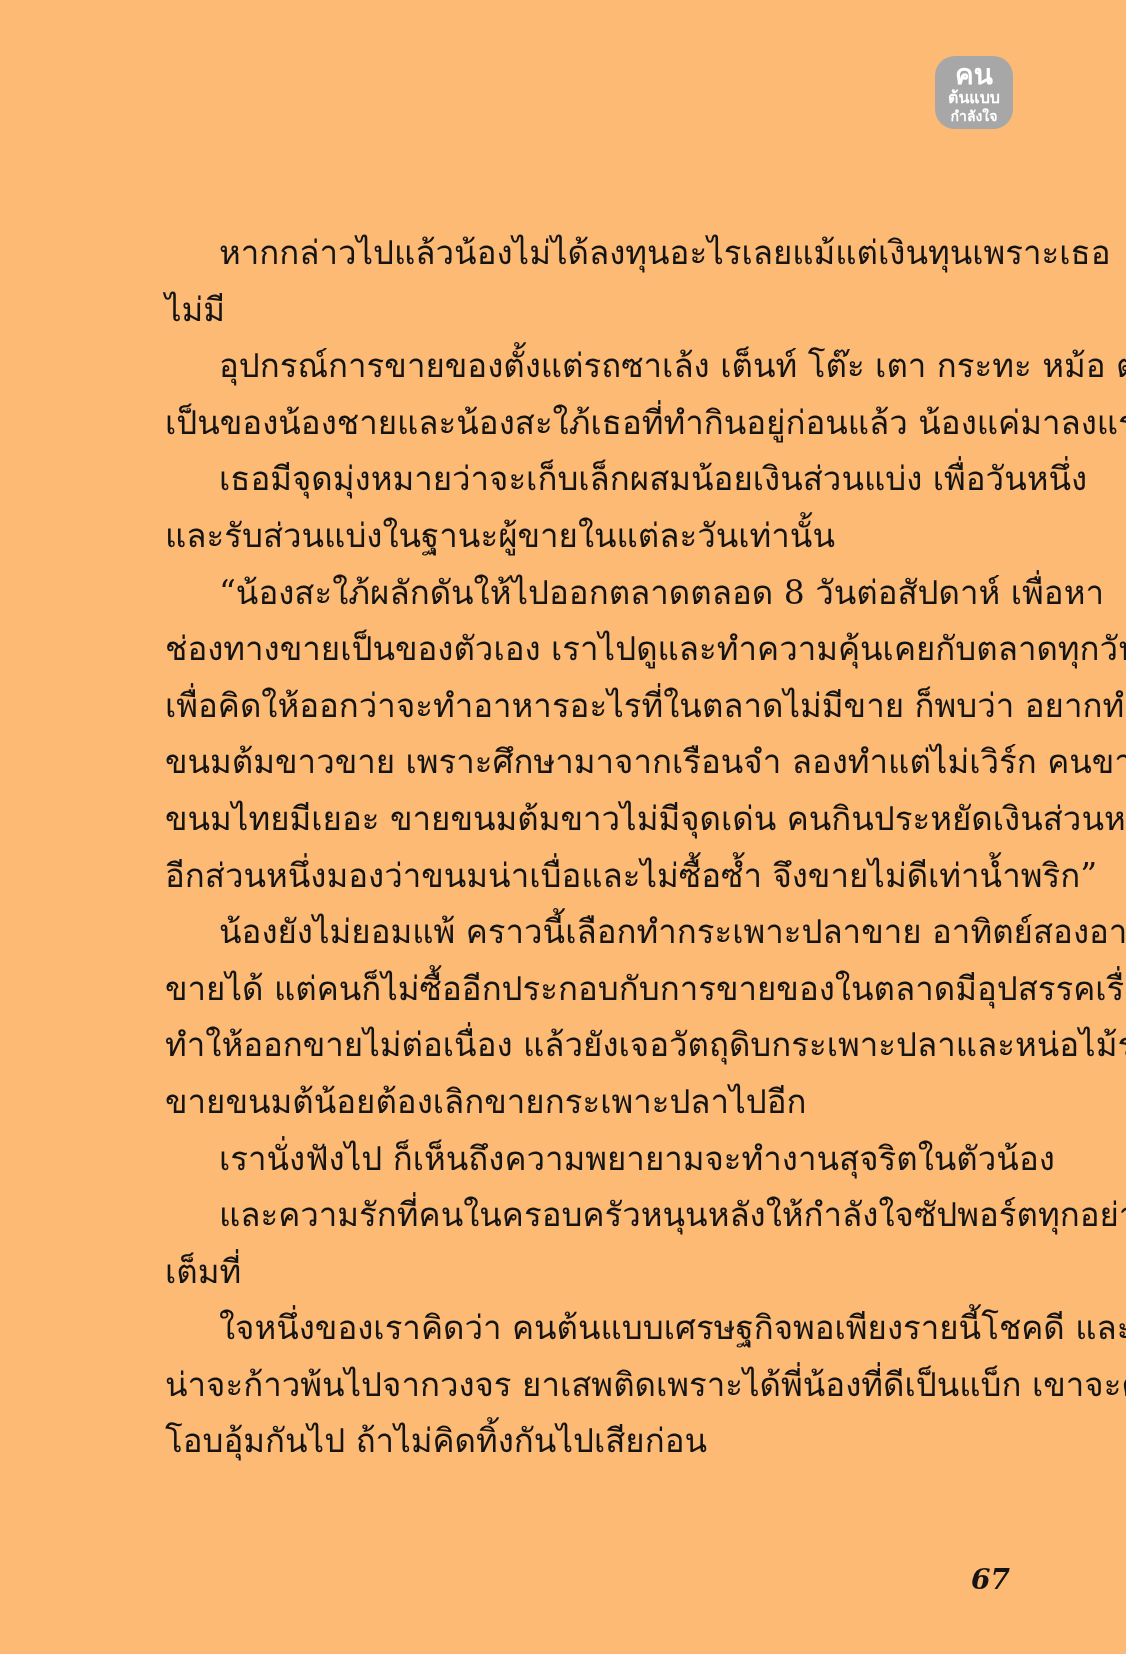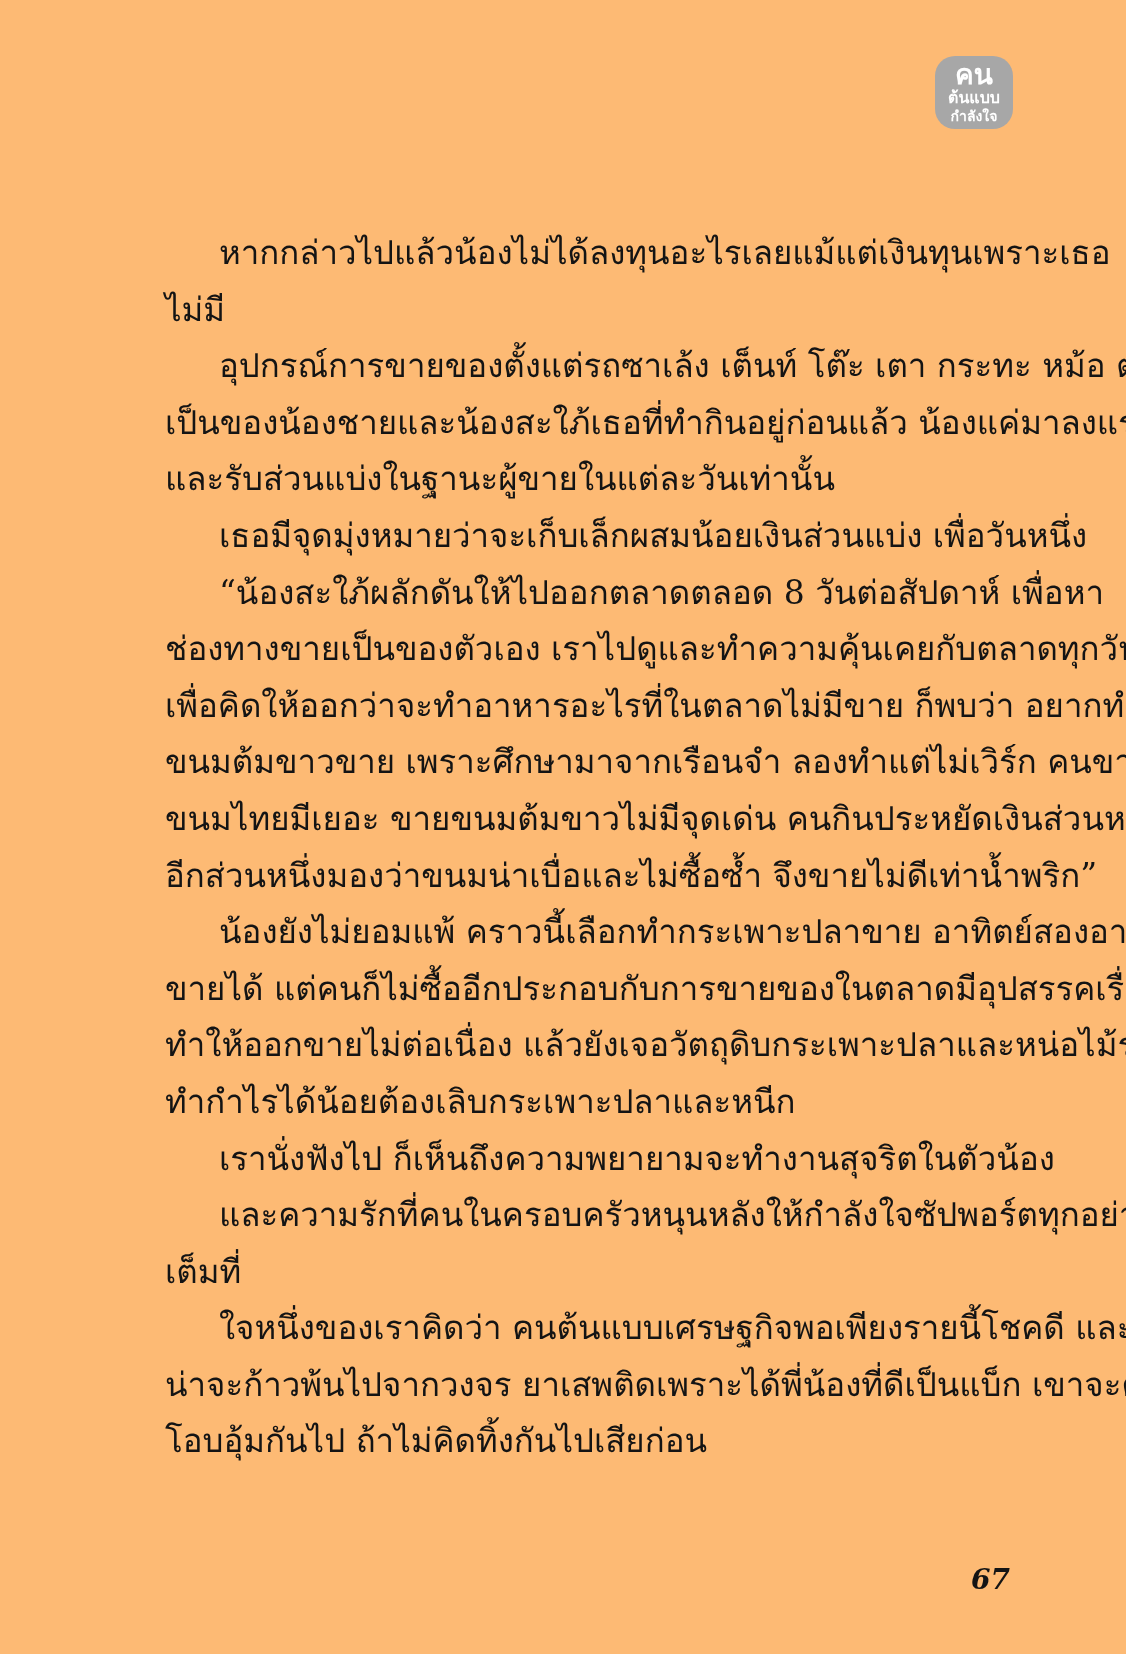--- a/index.html
+++ b/index.html
@@ -71,32 +71,32 @@
     <div class="logo-line1">คน</div>
     <div class="logo-line2">ต้นแบบ</div>
     <div class="logo-line3">กำลังใจ</div>
   </div>
 
   <div class="text-area" id="text-area">
       <div class="line indent">หากกล่าวไปแล้วน้องไม่ได้ลงทุนอะไรเลยแม้แต่เงินทุนเพราะเธอ</div>
       <div class="line">ไม่มี</div>
       <div class="line indent">อุปกรณ์การขายของตั้งแต่รถซาเล้ง เต็นท์ โต๊ะ เตา กระทะ หม้อ ต่างๆ</div>
       <div class="line">เป็นของน้องชายและน้องสะใภ้เธอที่ทำกินอยู่ก่อนแล้ว น้องแค่มาลงแรง</div>
+      <div class="line indent">เธอมีจุดมุ่งหมายว่าจะเก็บเล็กผสมน้อยเงินส่วนแบ่ง เพื่อวันหนึ่ง</div>
       <div class="line">และรับส่วนแบ่งในฐานะผู้ขายในแต่ละวันเท่านั้น</div>
-      <div class="line indent">เธอมีจุดมุ่งหมายว่าจะเก็บเล็กผสมน้อยเงินส่วนแบ่ง เพื่อวันหนึ่ง</div>
       <div class="line indent">“น้องสะใภ้ผลักดันให้ไปออกตลาดตลอด 8 วันต่อสัปดาห์ เพื่อหา</div>
       <div class="line">ช่องทางขายเป็นของตัวเอง เราไปดูและทำความคุ้นเคยกับตลาดทุกวัน</div>
       <div class="line">เพื่อคิดให้ออกว่าจะทำอาหารอะไรที่ในตลาดไม่มีขาย ก็พบว่า อยากทำ</div>
       <div class="line">ขนมต้มขาวขาย เพราะศึกษามาจากเรือนจำ ลองทำแต่ไม่เวิร์ก คนขาย</div>
       <div class="line">ขนมไทยมีเยอะ ขายขนมต้มขาวไม่มีจุดเด่น คนกินประหยัดเงินส่วนหนึ่ง</div>
       <div class="line">อีกส่วนหนึ่งมองว่าขนมน่าเบื่อและไม่ซื้อซ้ำ จึงขายไม่ดีเท่าน้ำพริก”</div>
       <div class="line indent">น้องยังไม่ยอมแพ้ คราวนี้เลือกทำกระเพาะปลาขาย อาทิตย์สองอาทิตย์</div>
       <div class="line">ขายได้ แต่คนก็ไม่ซื้ออีกประกอบกับการขายของในตลาดมีอุปสรรคเรื่องฟ้าฝน</div>
       <div class="line">ทำให้ออกขายไม่ต่อเนื่อง แล้วยังเจอวัตถุดิบกระเพาะปลาและหน่อไม้ราคาสูง</div>
-      <div class="line">ทำกำไรได้น้อยต้องเลิบกระเพาะปลาและหนีก</div>
+      <div class="line">ขายขนมต้น้อยต้องเลิกขายกระเพาะปลาไปอีก</div>
       <div class="line indent">เรานั่งฟังไป ก็เห็นถึงความพยายามจะทำงานสุจริตในตัวน้อง</div>
       <div class="line indent">และความรักที่คนในครอบครัวหนุนหลังให้กำลังใจซัปพอร์ตทุกอย่างๆ</div>
       <div class="line">เต็มที่</div>
       <div class="line indent">ใจหนึ่งของเราคิดว่า คนต้นแบบเศรษฐกิจพอเพียงรายนี้โชคดี และ</div>
       <div class="line">น่าจะก้าวพ้นไปจากวงจร ยาเสพติดเพราะได้พี่น้องที่ดีเป็นแบ็ก เขาจะคอย</div>
       <div class="line">โอบอุ้มกันไป ถ้าไม่คิดทิ้งกันไปเสียก่อน</div>
     </div>
 
   <div class="page-number">67</div>
 

